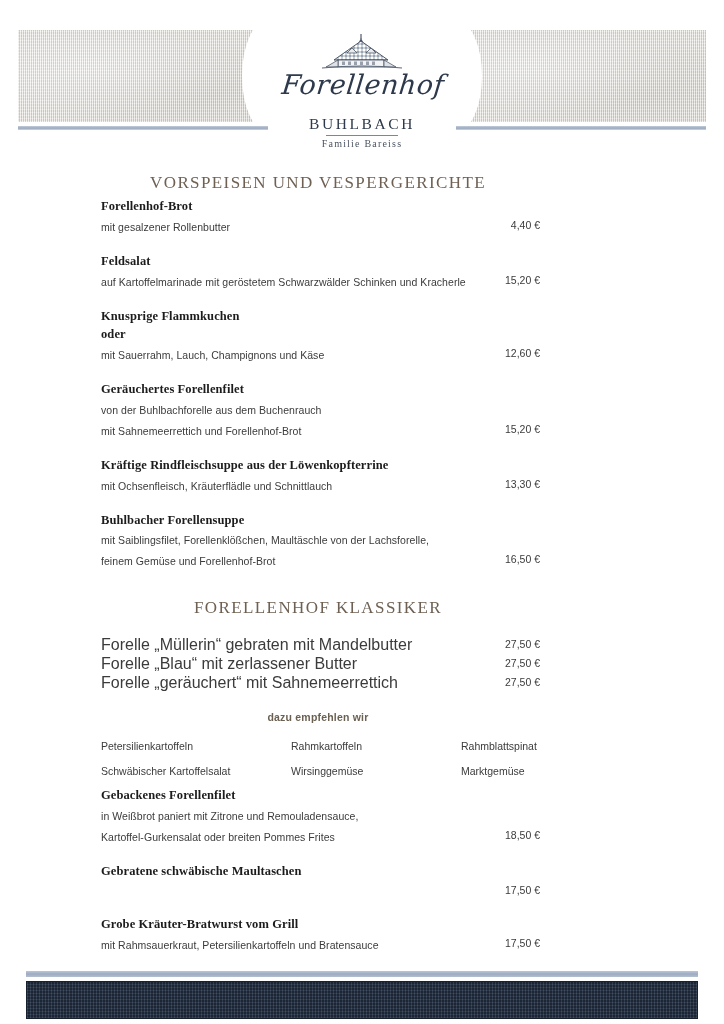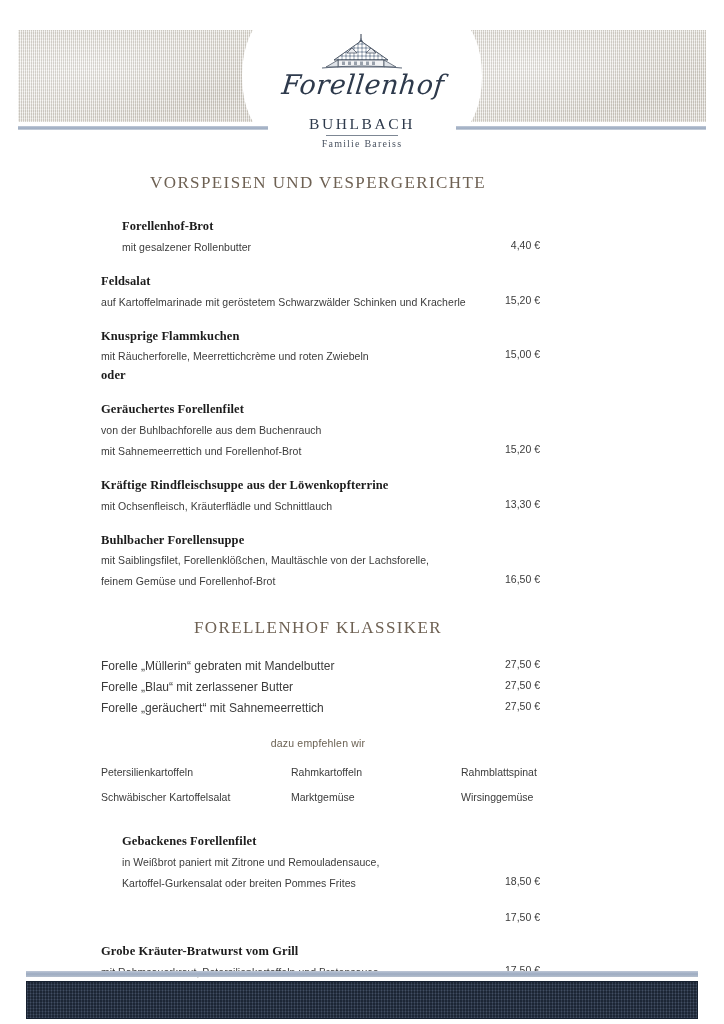--- a/index.html
+++ b/index.html
@@ -125,21 +125,21 @@
     color: #6e6153;
     margin: 0;
     font-weight: normal;
   }
   #title-vorspeisen { padding-top: 33px; }
   #title-klassiker  { padding-top: 27px; }
 
   .item-list { margin: 0; padding: 0; }
 
   .menu-item { margin-top: 15px; position: relative; }
-  .menu-item.first { margin-top: 24px; padding-left: 21px; }
+  .menu-item.first { margin-top: 4px; }
   .item-name {
     font-family: "Liberation Serif", serif;
     font-weight: bold;
     font-size: 12.5px;
     color: #1c1c1c;
     padding-left: 101px;
     letter-spacing: 0.1px;
     line-height: 1.5;
   }
   .desc-row {
@@ -166,31 +166,31 @@
   }
 
   
   .simple-row {
     position: relative;
     line-height: 19px;
     min-height: 19px;
   }
   .simple-row .label {
     font-family: "Liberation Sans", sans-serif;
-    font-size: 12px;
+    font-size: 16px;
     color: #3b3b3b;
     padding-left: 101px;
   }
   #klassiker-list { margin-top: 17px; }
 
   
   #recommend-heading {
     text-align: center;
     font-family: "Liberation Sans", sans-serif;
-    font-weight: normal;
+    font-weight: bold;
     font-size: 10.5px;
     color: #6b6152;
     margin-top: 19px;
     letter-spacing: 0.2px;
   }
   #sides-grid {
     margin-top: 13px;
     padding-left: 101px;
     padding-right: 60px;
     display: grid;
@@ -297,22 +297,22 @@
       <div class="menu-item first">
         <div class="item-name">Forellenhof-Brot</div>
         <div class="desc-row"><span class="item-desc">mit gesalzener Rollenbutter</span><span class="item-price">4,40 €</span></div>
       </div>
       <div class="menu-item">
         <div class="item-name">Feldsalat</div>
         <div class="desc-row"><span class="item-desc">auf Kartoffelmarinade mit geröstetem Schwarzwälder Schinken und Kracherle</span><span class="item-price">15,20 €</span></div>
       </div>
       <div class="menu-item">
         <div class="item-name">Knusprige Flammkuchen</div>
-        <div class="desc-row"><span class="item-desc">mit Räucherforelle, Meerrettichcrème und roten Zwiebeln</span><span class="item-price">15,00 €</span></div>
         <div class="item-name">oder</div>
+        <div class="desc-row"><span class="item-desc">mit Sauerrahm, Lauch, Champignons und Käse</span><span class="item-price">12,60 €</span></div>
       </div>
       <div class="menu-item">
         <div class="item-name">Geräuchertes Forellenfilet</div>
         <div class="desc-row"><span class="item-desc">von der Buhlbachforelle aus dem Buchenrauch</span></div>
         <div class="desc-row"><span class="item-desc">mit Sahnemeerrettich und Forellenhof-Brot</span><span class="item-price">15,20 €</span></div>
       </div>
       <div class="menu-item">
         <div class="item-name">Kräftige Rindfleischsuppe aus der Löwenkopfterrine</div>
         <div class="desc-row"><span class="item-desc">mit Ochsenfleisch, Kräuterflädle und Schnittlauch</span><span class="item-price">13,30 €</span></div>
       </div>
@@ -331,31 +331,32 @@
       <div class="simple-row"><span class="label">Forelle „geräuchert“ mit Sahnemeerrettich</span><span class="item-price">27,50 €</span></div>
     </div>
 
   <div id="recommend-heading">dazu empfehlen wir</div>
 
   <div id="sides-grid">
       <div class="side-cell">Petersilienkartoffeln</div>
       <div class="side-cell">Rahmkartoffeln</div>
       <div class="side-cell">Rahmblattspinat</div>
       <div class="side-cell">Schwäbischer Kartoffelsalat</div>
+      <div class="side-cell">Wirsinggemüse</div>
       <div class="side-cell">Marktgemüse</div>
-      <div class="side-cell">Wirsinggemüse</div>
     </div>
 
   <div class="item-list" id="klassiker-items">
       <div class="menu-item first">
         <div class="item-name">Gebackenes Forellenfilet</div>
         <div class="desc-row"><span class="item-desc">in Weißbrot paniert mit Zitrone und Remouladensauce,</span></div>
         <div class="desc-row"><span class="item-desc">Kartoffel-Gurkensalat oder breiten Pommes Frites</span><span class="item-price">18,50 €</span></div>
       </div>
       <div class="menu-item">
+        <div class="item-name">Gebratene schwäbische Maultaschen</div>
         <div class="desc-row"><span class="item-price">17,50 €</span></div>
       </div>
       <div class="menu-item">
         <div class="item-name">Grobe Kräuter-Bratwurst vom Grill</div>
         <div class="desc-row"><span class="item-desc">mit Rahmsauerkraut, Petersilienkartoffeln und Bratensauce</span><span class="item-price">17,50 €</span></div>
       </div>
     </div>
 </div>
 
 <div id="footer">

